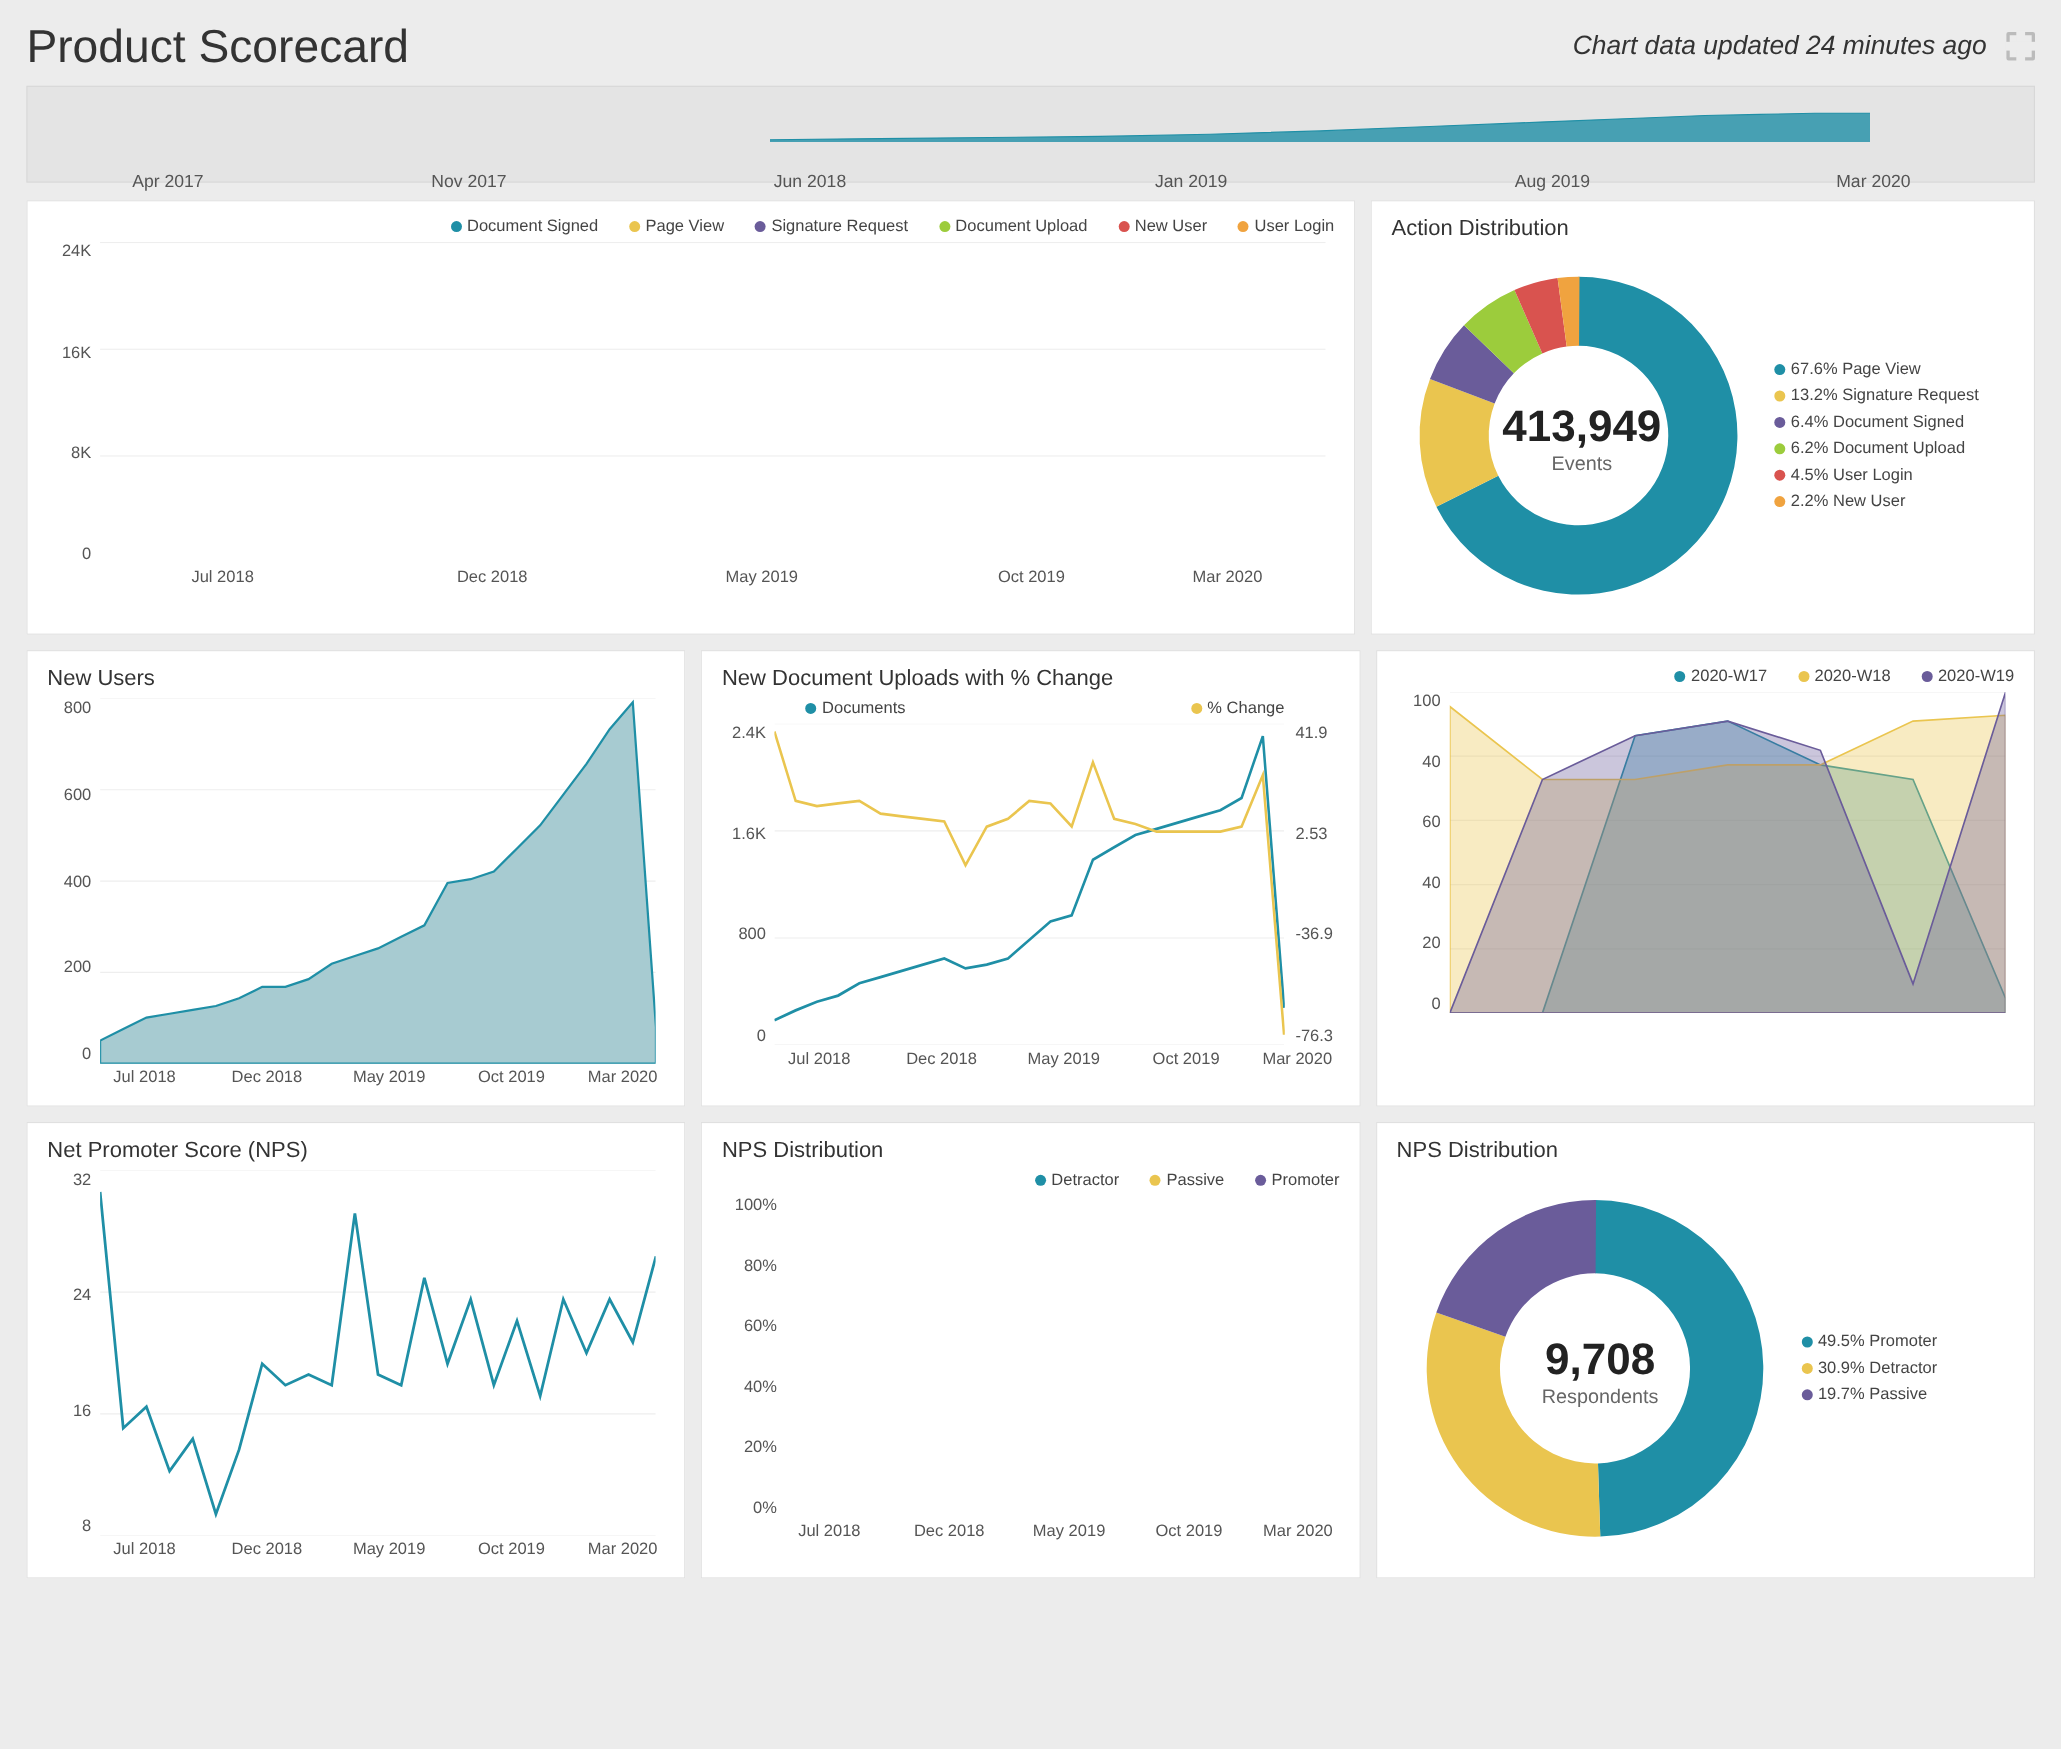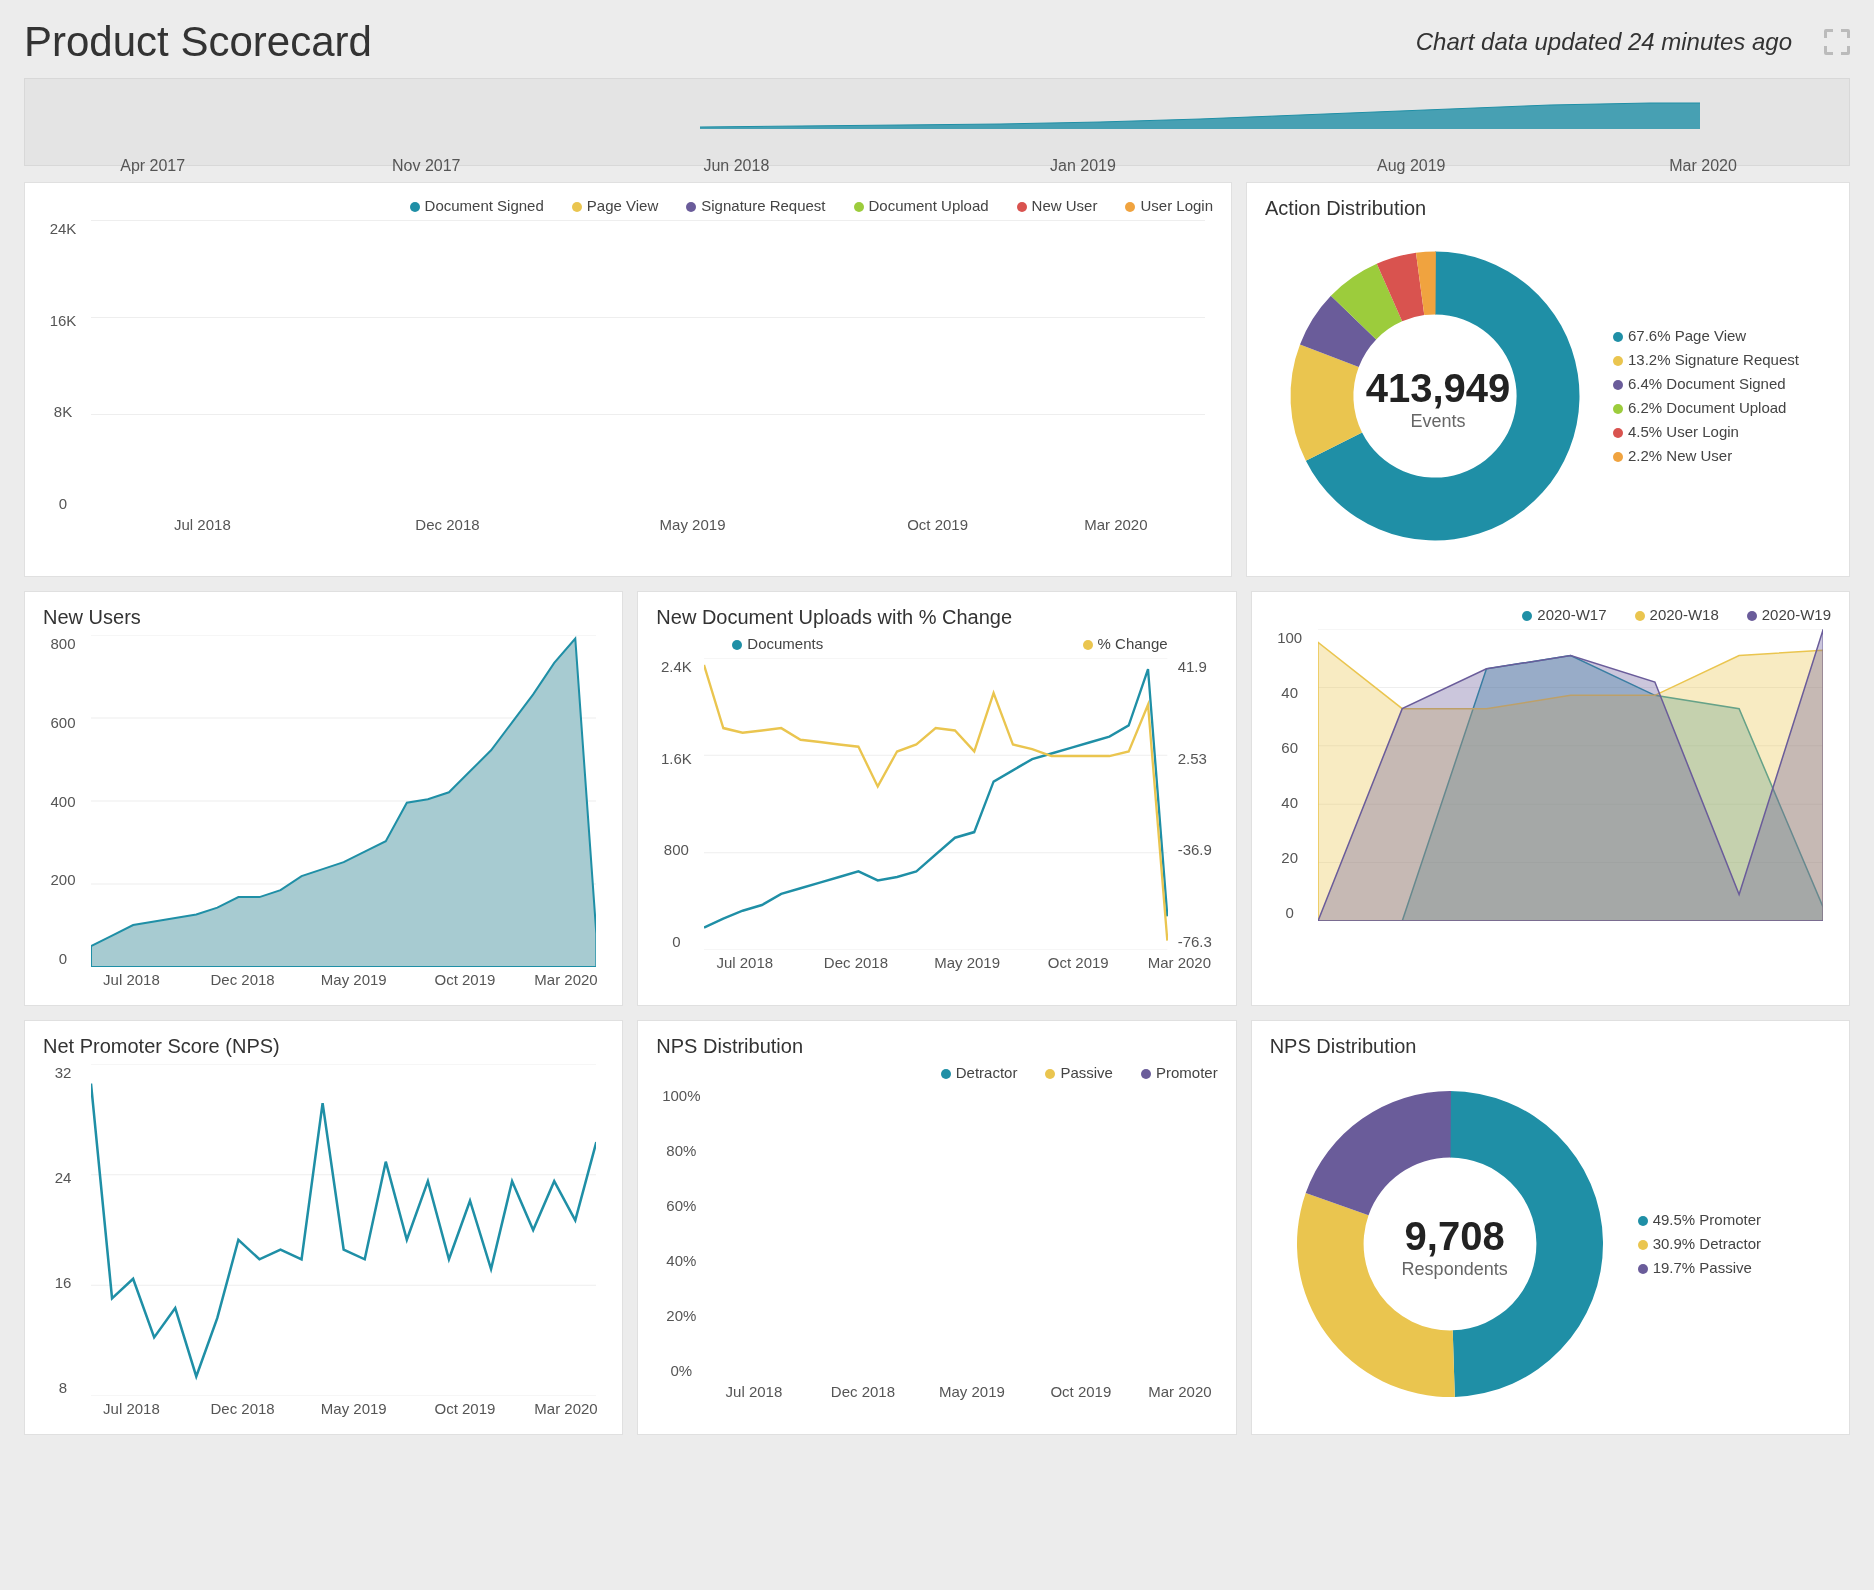--- a/index.html
+++ b/index.html
@@ -17,21 +17,21 @@
   margin-bottom: 12px;
 }
 .header h1 {
   font-size: 42px;
   font-weight: 400;
   color: #333;
 }
 .header-right {
   display: flex;
   align-items: center;
-  gap: 32px;
+  gap: 18px;
 }
 .updated {
   font-style: italic;
   font-size: 24px;
   color: #333;
 }
 .expand-icon {
   width: 26px;
   height: 26px;
   border: 3px solid #bbb;
@@ -105,21 +105,21 @@
 .chart-area { position:relative; }
 .yaxis {
   position:absolute;
   left:0; top:0; bottom:28px;
   width:40px;
   display:flex;
   flex-direction:column;
   justify-content:space-between;
   font-size:15px;
   color:#555;
-  text-align:center;
+  text-align:right;
 }
 .yaxis.right { left:auto; right:0; text-align:left; }
 .plot {
   position:absolute;
   left:48px; right:8px; top:0; bottom:28px;
 }
 .plot.with-right { right:50px; }
 .xaxis {
   position:absolute;
   left:48px; right:8px; bottom:0;

